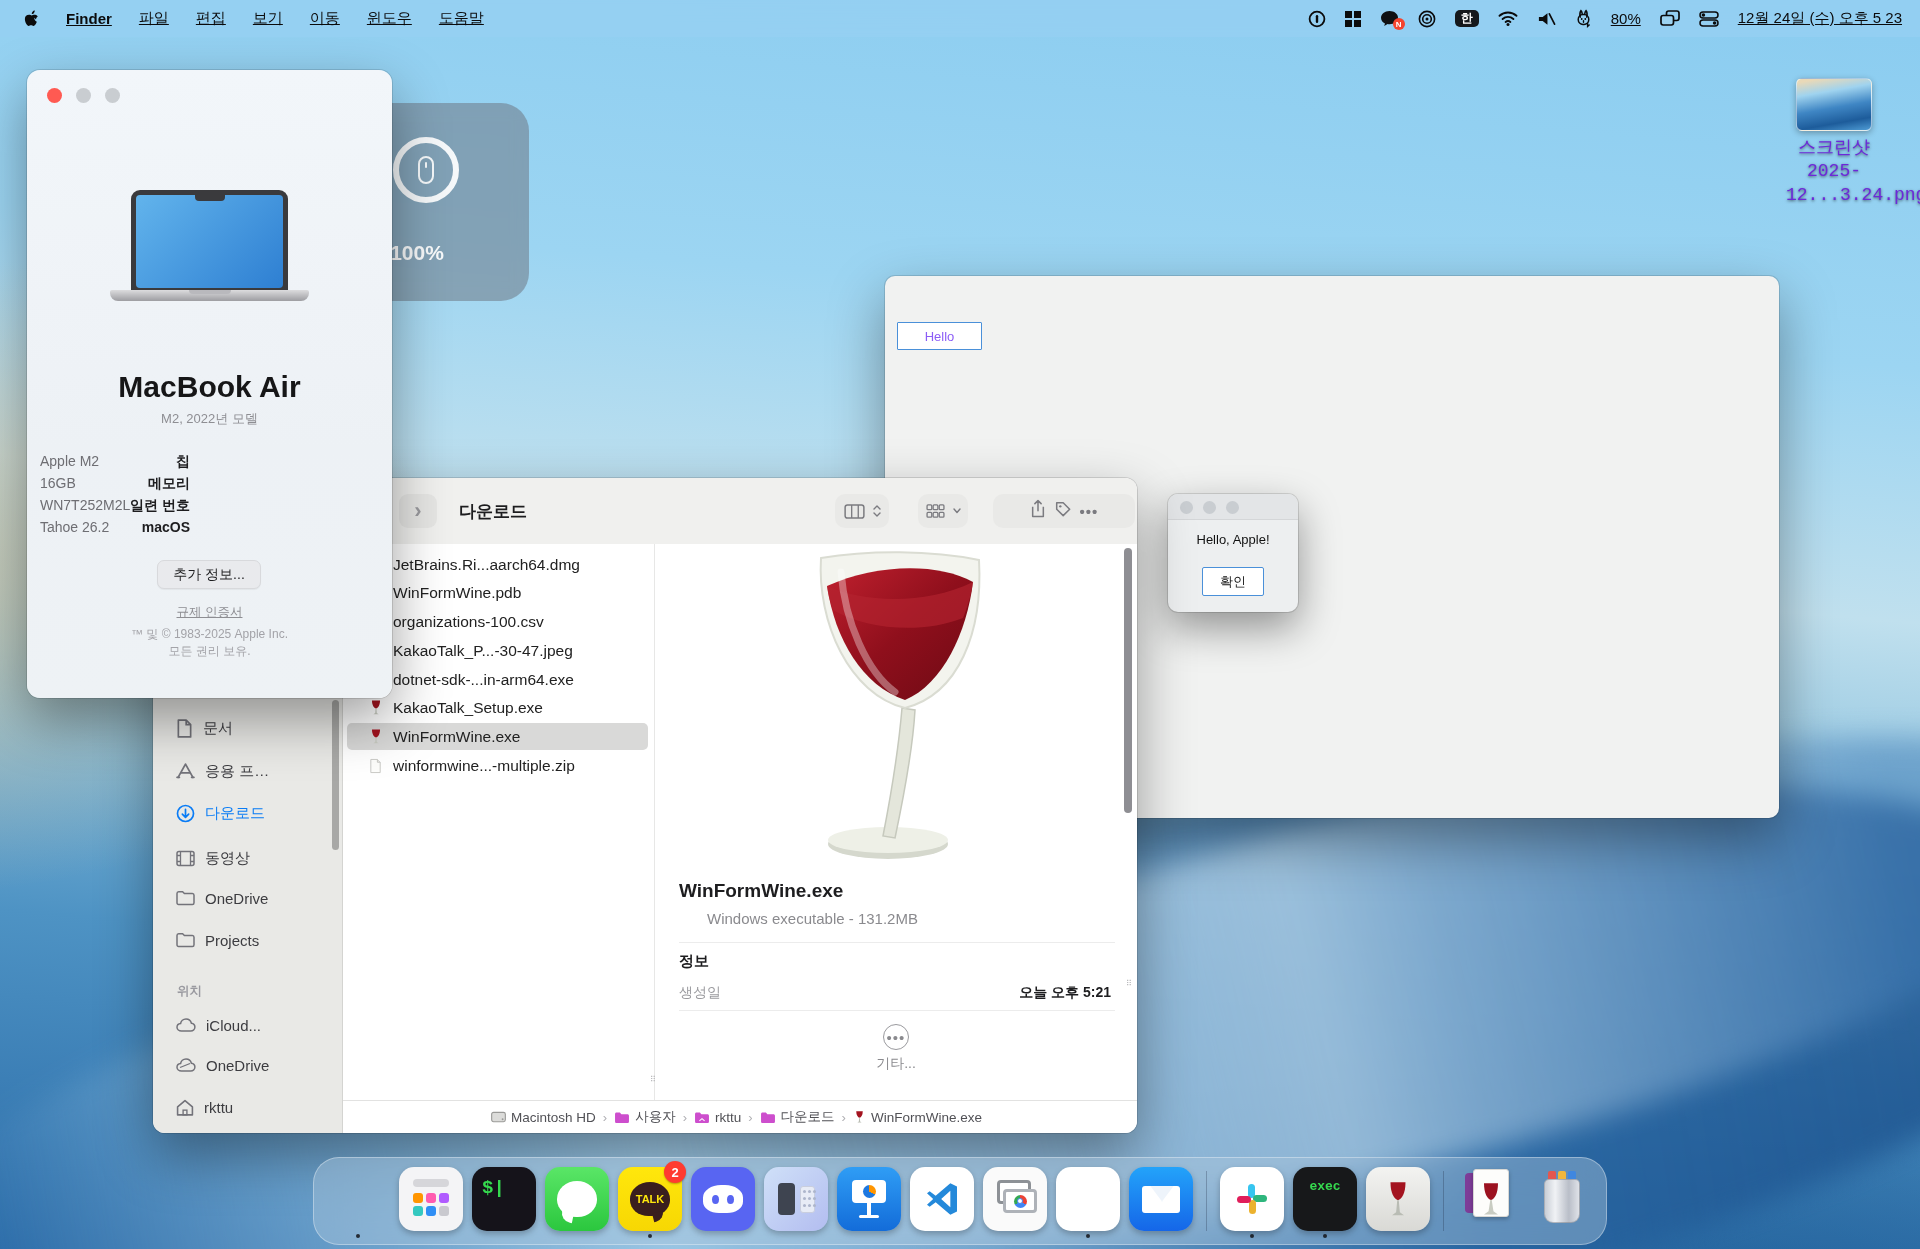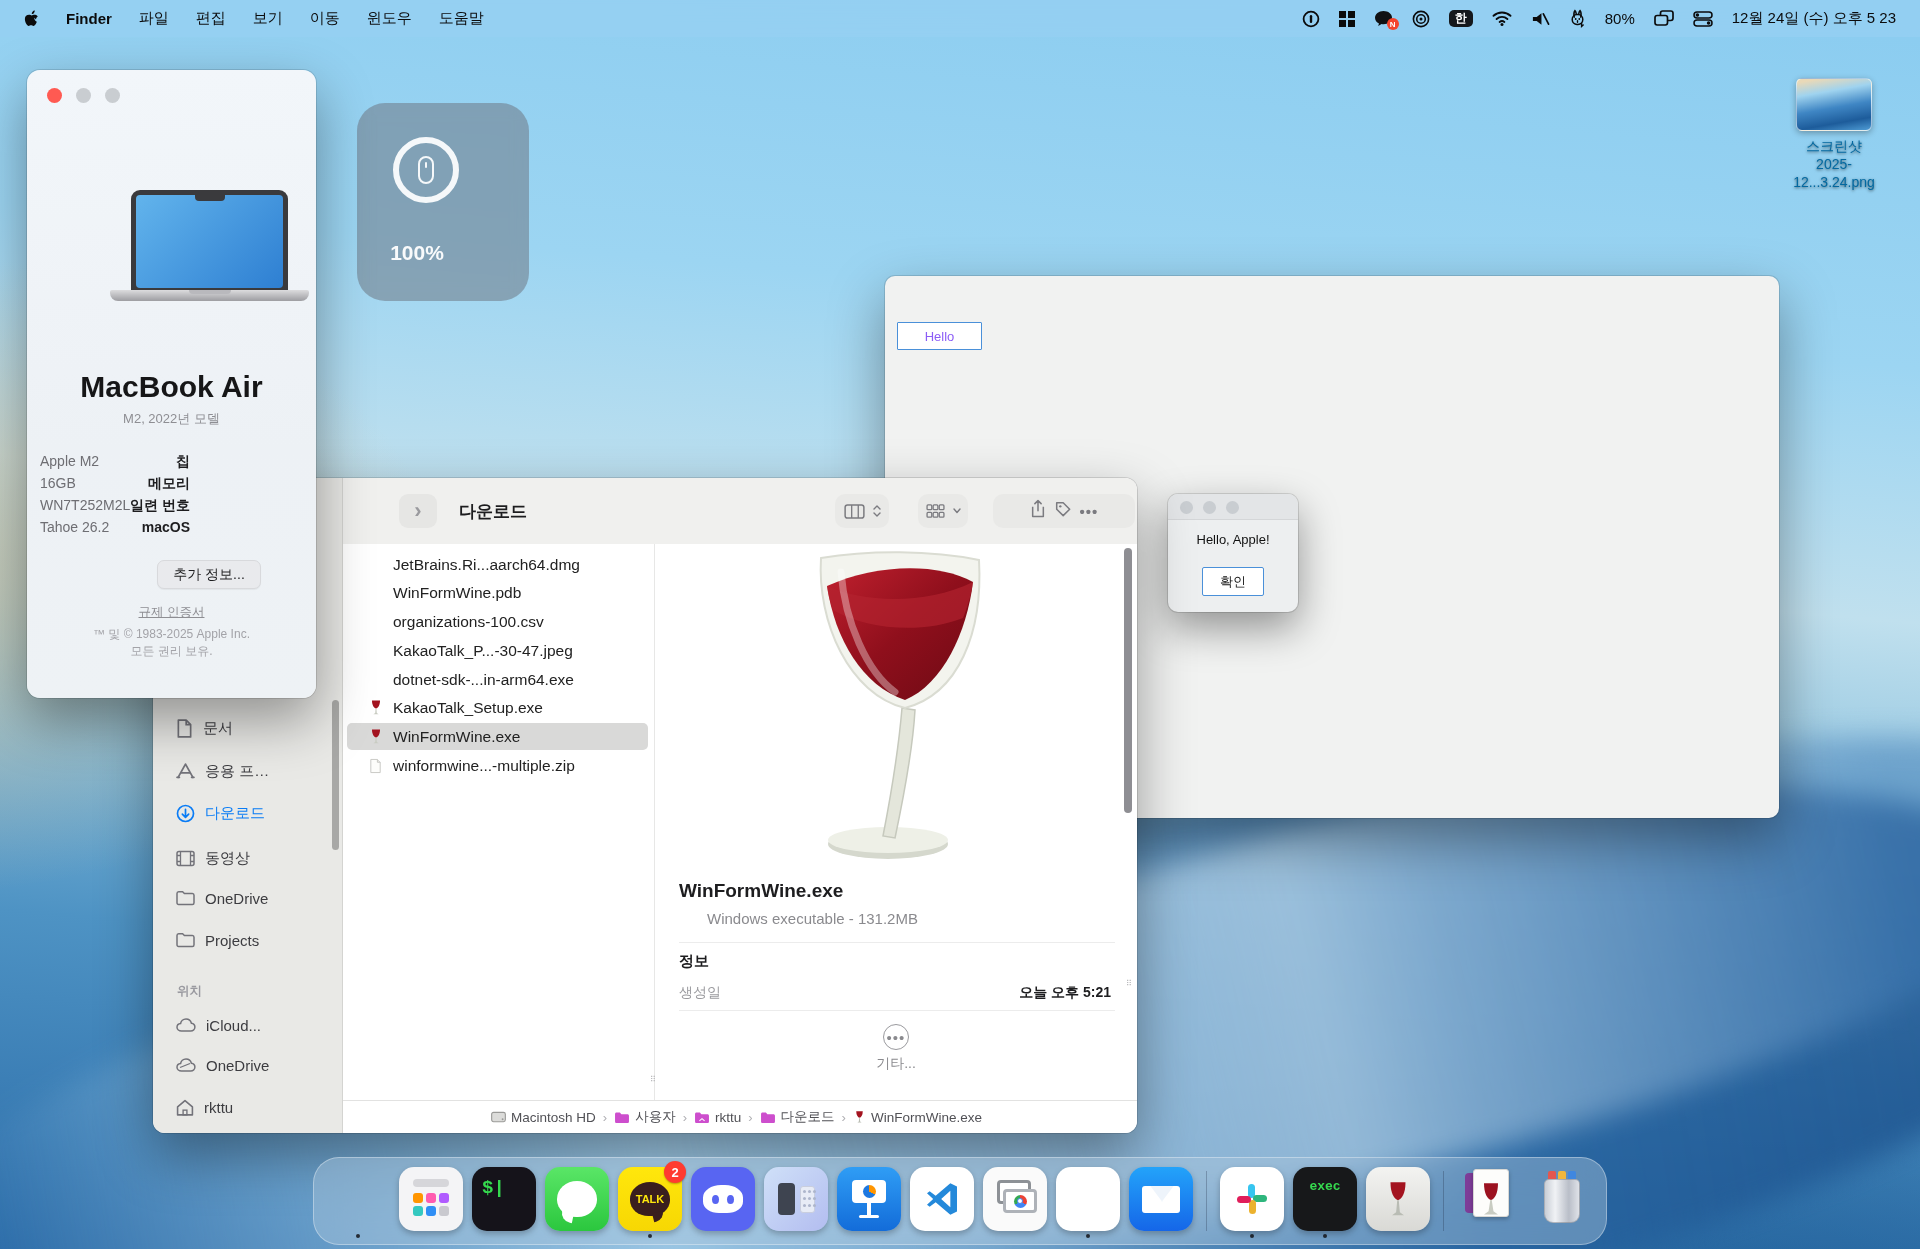--- a/index.html
+++ b/index.html
@@ -17,40 +17,40 @@
   .wave { position:absolute; border-radius:50%; filter:blur(14px); }
   .wave1 { width:2300px; height:560px; left:-150px; bottom:-140px; transform:rotate(-9deg);
     background:linear-gradient(90deg, rgba(190,225,245,0) 5%, rgba(190,225,245,0.75) 35%, rgba(40,100,160,0.75) 70%, rgba(20,70,130,0.7) 95%); }
   .wave2 { width:1500px; height:360px; right:-220px; bottom:80px; transform:rotate(-14deg); opacity:.6;
     background:linear-gradient(90deg, rgba(220,240,250,0) , rgba(220,240,250,0.9) 45%, rgba(60,120,180,0.8) 85%); }
 
   
   .menu-bar { position:absolute; top:0; left:0; right:0; height:37px; z-index:40;
     display:flex; align-items:center; justify-content:space-between;
     background:rgba(150,208,242,0.78); backdrop-filter:blur(18px);
-    color:#0b0b0c; font-size:15px; padding:0 24px 0 24px; }
+    color:#0b0b0c; font-size:15px; padding:0 18px 0 24px;text-decoration:underline; }
   .mb-left { display:flex; align-items:center; gap:27px; }
   .mb-left .app-name { font-weight:700; }
   .mb-right { display:flex; align-items:center; gap:19px; }
   .mb-icon { display:flex; align-items:center; }
   .mb-icon svg { display:block; }
   .input-badge { background:#15181c; color:#fff; font-size:12px; font-weight:600;
     border-radius:5px; padding:2px 6px; line-height:1.1; }
   .kakao-wrap { position:relative; }
   .kakao-n { position:absolute; right:-6px; bottom:-3px; width:12px; height:12px; border-radius:50%;
     background:#f4442e; color:#fff; font-size:8px; font-weight:700; display:flex; align-items:center; justify-content:center; }
   .mb-text { font-size:15px; font-weight:500; }
 
   
   .desktop-file { position:absolute; left:1786px; top:78px; width:96px; z-index:1; text-align:center; }
   .desktop-file .thumb { width:76px; height:53px; margin:0 auto; border-radius:6px;
     border:1px solid rgba(255,255,255,0.55); box-shadow:0 2px 6px rgba(0,0,0,0.3);
     background:linear-gradient(170deg,#e9d9b8 6%,#9fd3ef 28%,#3f86c4 55%,#1d5c9b 80%,#4e9bd4 100%); }
-  .desktop-file .lbl { margin-top:6px; color:#0369a1; font-size:14px; line-height:1.3;
-    text-shadow:0 1px 3px rgba(0,0,0,0.6); }
+  .desktop-file .lbl { margin-top:6px; color:#6d28d9; font-size:18px; line-height:1.3;
+    text-shadow:0 1px 3px rgba(0,0,0,0.6);font-family:Liberation Mono, monospace; }
 
   
   .widget { position:absolute; left:357px; top:103px; width:172px; height:198px; z-index:2;
     border-radius:28px; background:rgba(108,115,126,0.52); backdrop-filter:blur(8px); }
   .widget .ring { position:absolute; left:36px; top:34px; width:66px; height:66px; border-radius:50%;
     border:6px solid rgba(255,255,255,0.92); display:flex; align-items:center; justify-content:center; }
   .widget .mouse { width:16px; height:28px; border:2.5px solid rgba(255,255,255,0.92); border-radius:8px; position:relative; }
   .widget .mouse:after { content:""; position:absolute; left:50%; top:4px; width:2px; height:6px; margin-left:-1px;
     background:rgba(255,255,255,0.92); border-radius:1px; }
   .widget .pct { position:absolute; left:0; right:52px; top:138px; text-align:center;
@@ -124,21 +124,21 @@
   .pv-more .lbl { margin-top:5px; font-size:14px; }
   .pv-scroll { position:absolute; right:5px; top:4px; width:8px; height:265px; border-radius:4px; background:#8e8e93; }
   .grip { position:absolute; width:9px; height:8px; color:#b7b7ba; font-size:8px; line-height:4px; letter-spacing:1px; }
 
   .pathbar { position:absolute; left:0; right:0; bottom:0; height:33px; background:#fff; border-top:1px solid #e2e2e1;
     display:flex; align-items:center; gap:7px; padding-left:148px; font-size:13.5px; color:#515156; }
   .pathbar .sep { color:#b0b0b4; font-size:13px; }
   .pathbar .crumb { display:flex; align-items:center; gap:5px; }
 
   
-  .about { left:27px; top:70px; width:289px; height:628px; z-index:6;
+  .about { left:27px; top:70px; width:365px; height:628px; z-index:6;
     background:linear-gradient(180deg,#f2f6fa,#edf1f5 60%,#eef2f5); border-radius:13px; }
   .about .lights { left:20px; top:18px; gap:14px; }
   .laptop { position:absolute; left:104px; top:120px; width:157px; }
   .lap-screen { width:157px; height:102px; background:#3a3a3d; border-radius:9px 9px 2px 2px; padding:5px 5px 4px; position:relative; }
   .lap-inner { width:100%; height:100%; border-radius:4px; background:linear-gradient(135deg,#62b4ec,#2e7fd2); }
   .lap-notch { position:absolute; left:50%; top:5px; width:30px; height:6px; margin-left:-15px; background:#3a3a3d; border-radius:0 0 4px 4px; }
   .lap-base { position:absolute; left:-21px; top:100px; width:199px; height:11px;
     background:linear-gradient(#dcdcde,#9d9da1); border-radius:2px 2px 8px 8px; }
   .lap-base:after { content:""; position:absolute; left:50%; top:0; width:42px; height:4px; margin-left:-21px;
     background:#b9b9bd; border-radius:0 0 4px 4px; }

